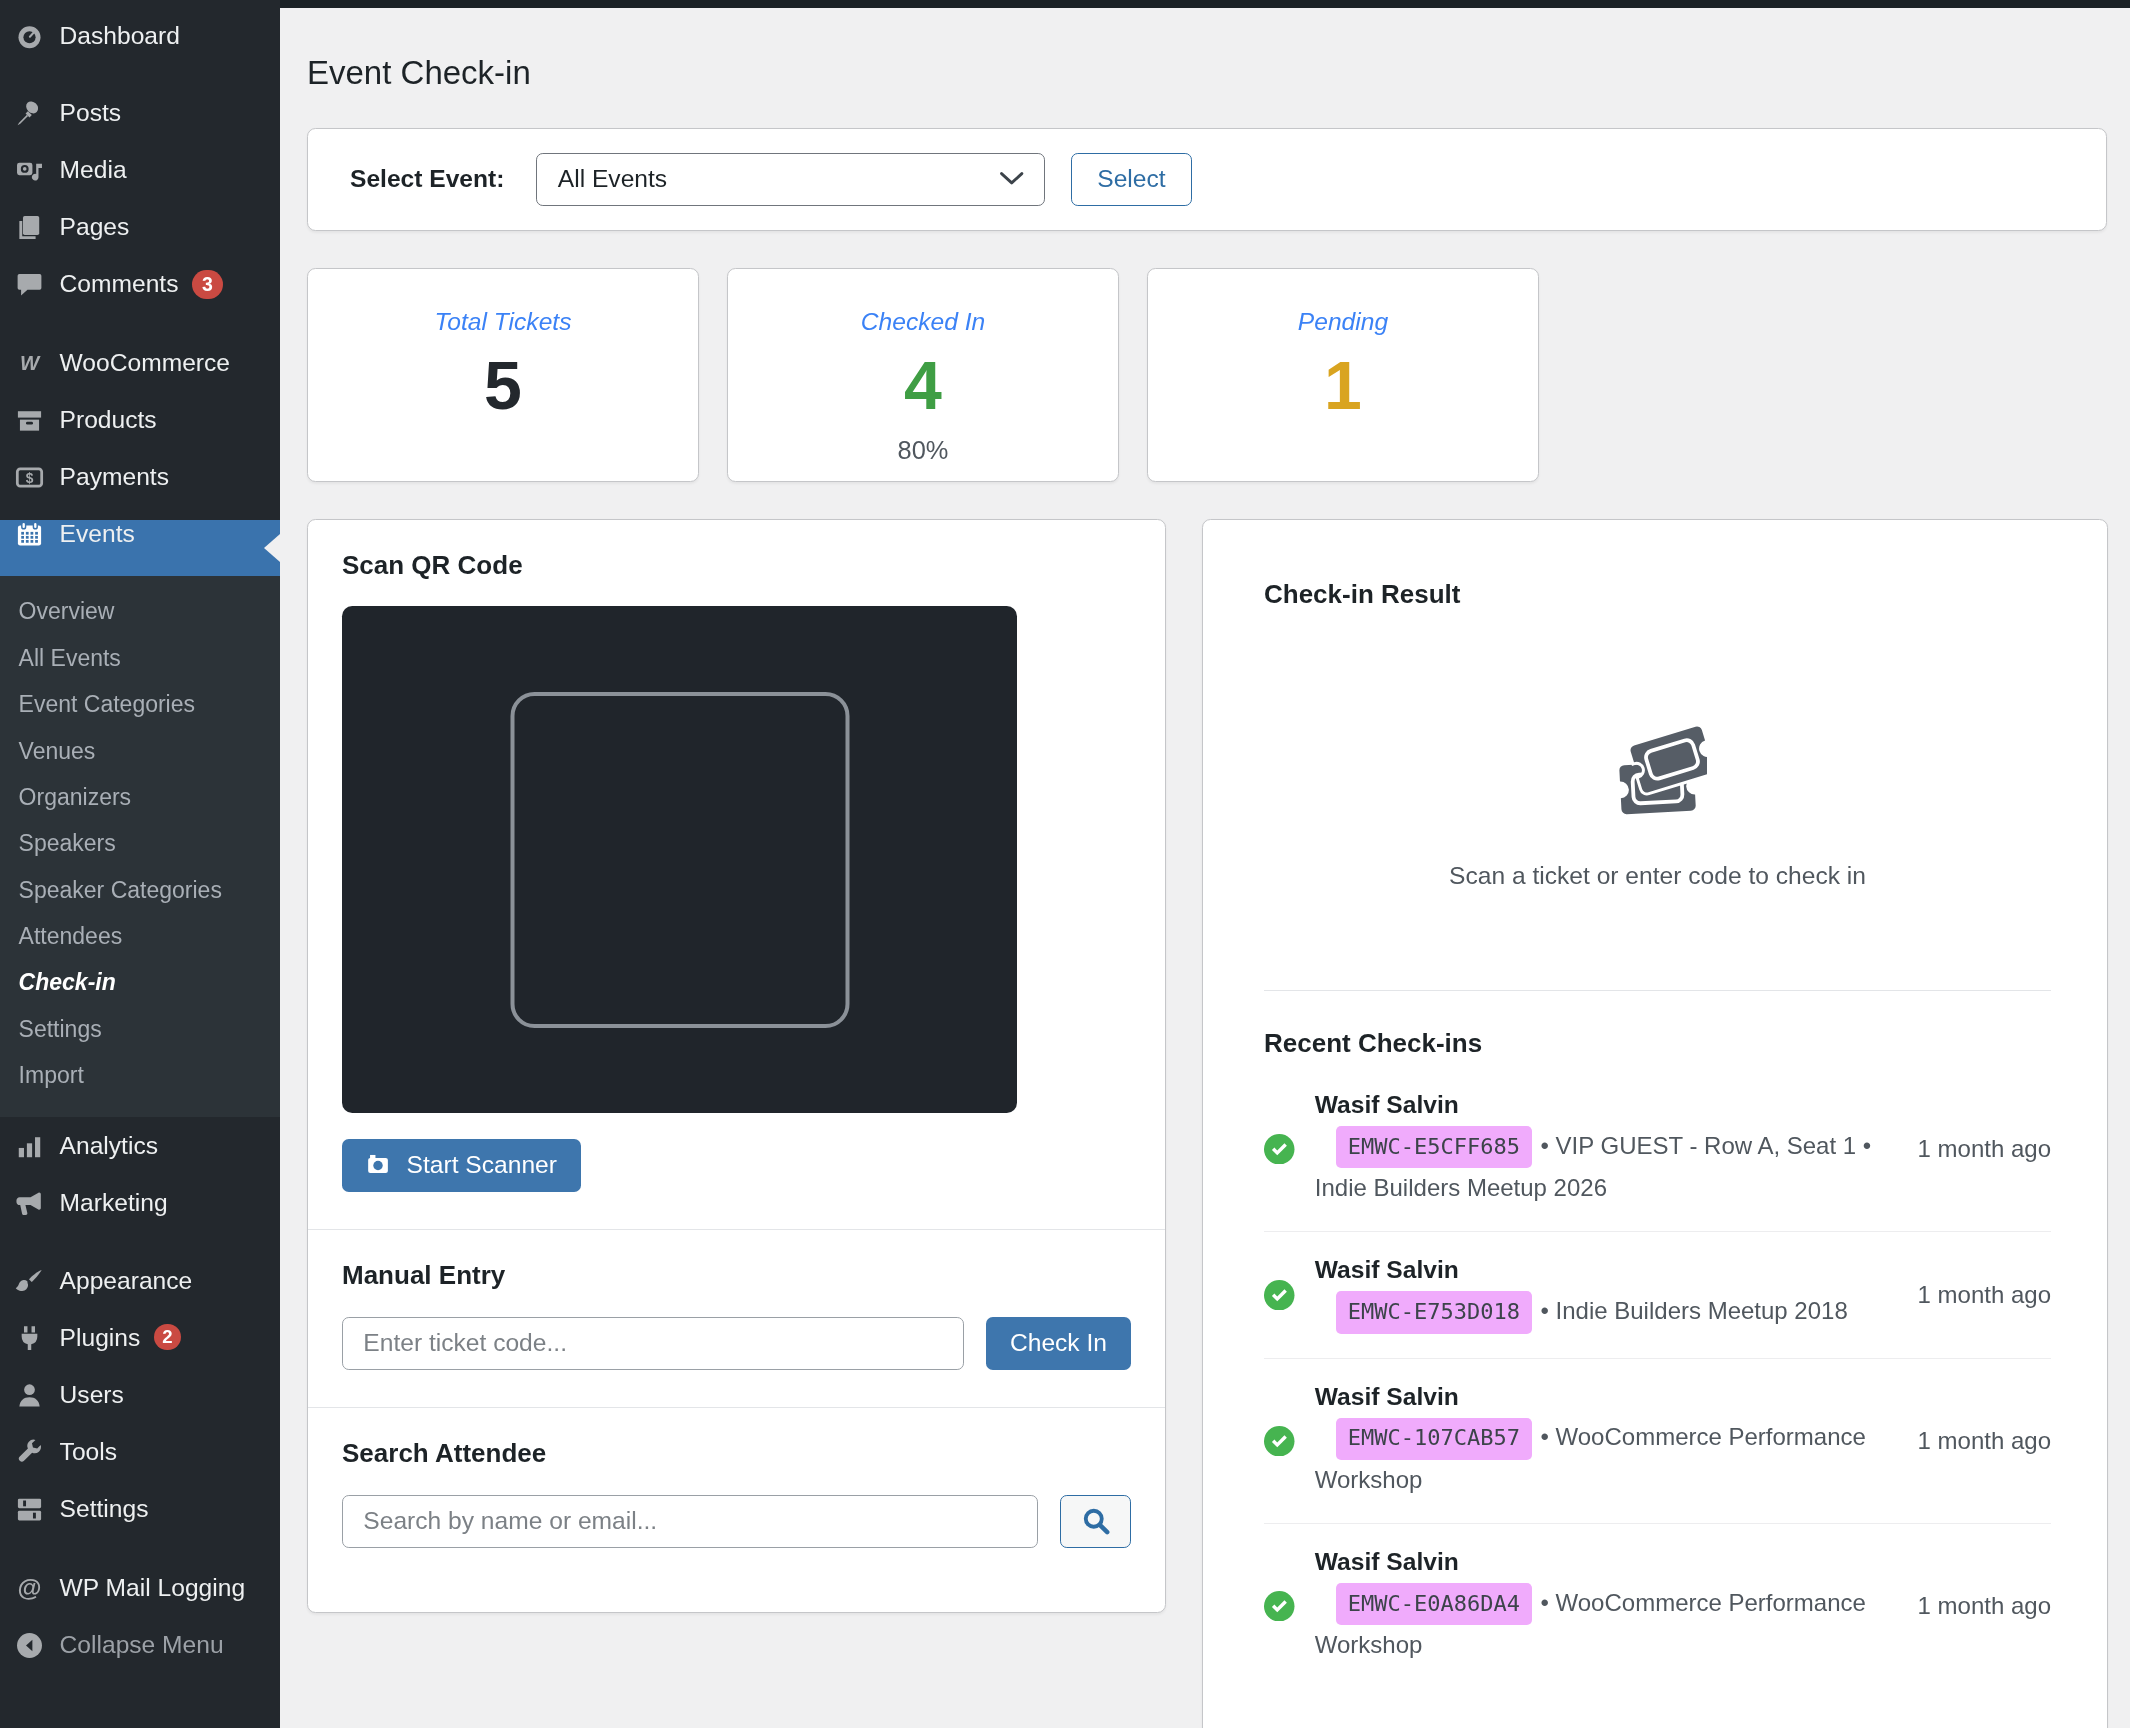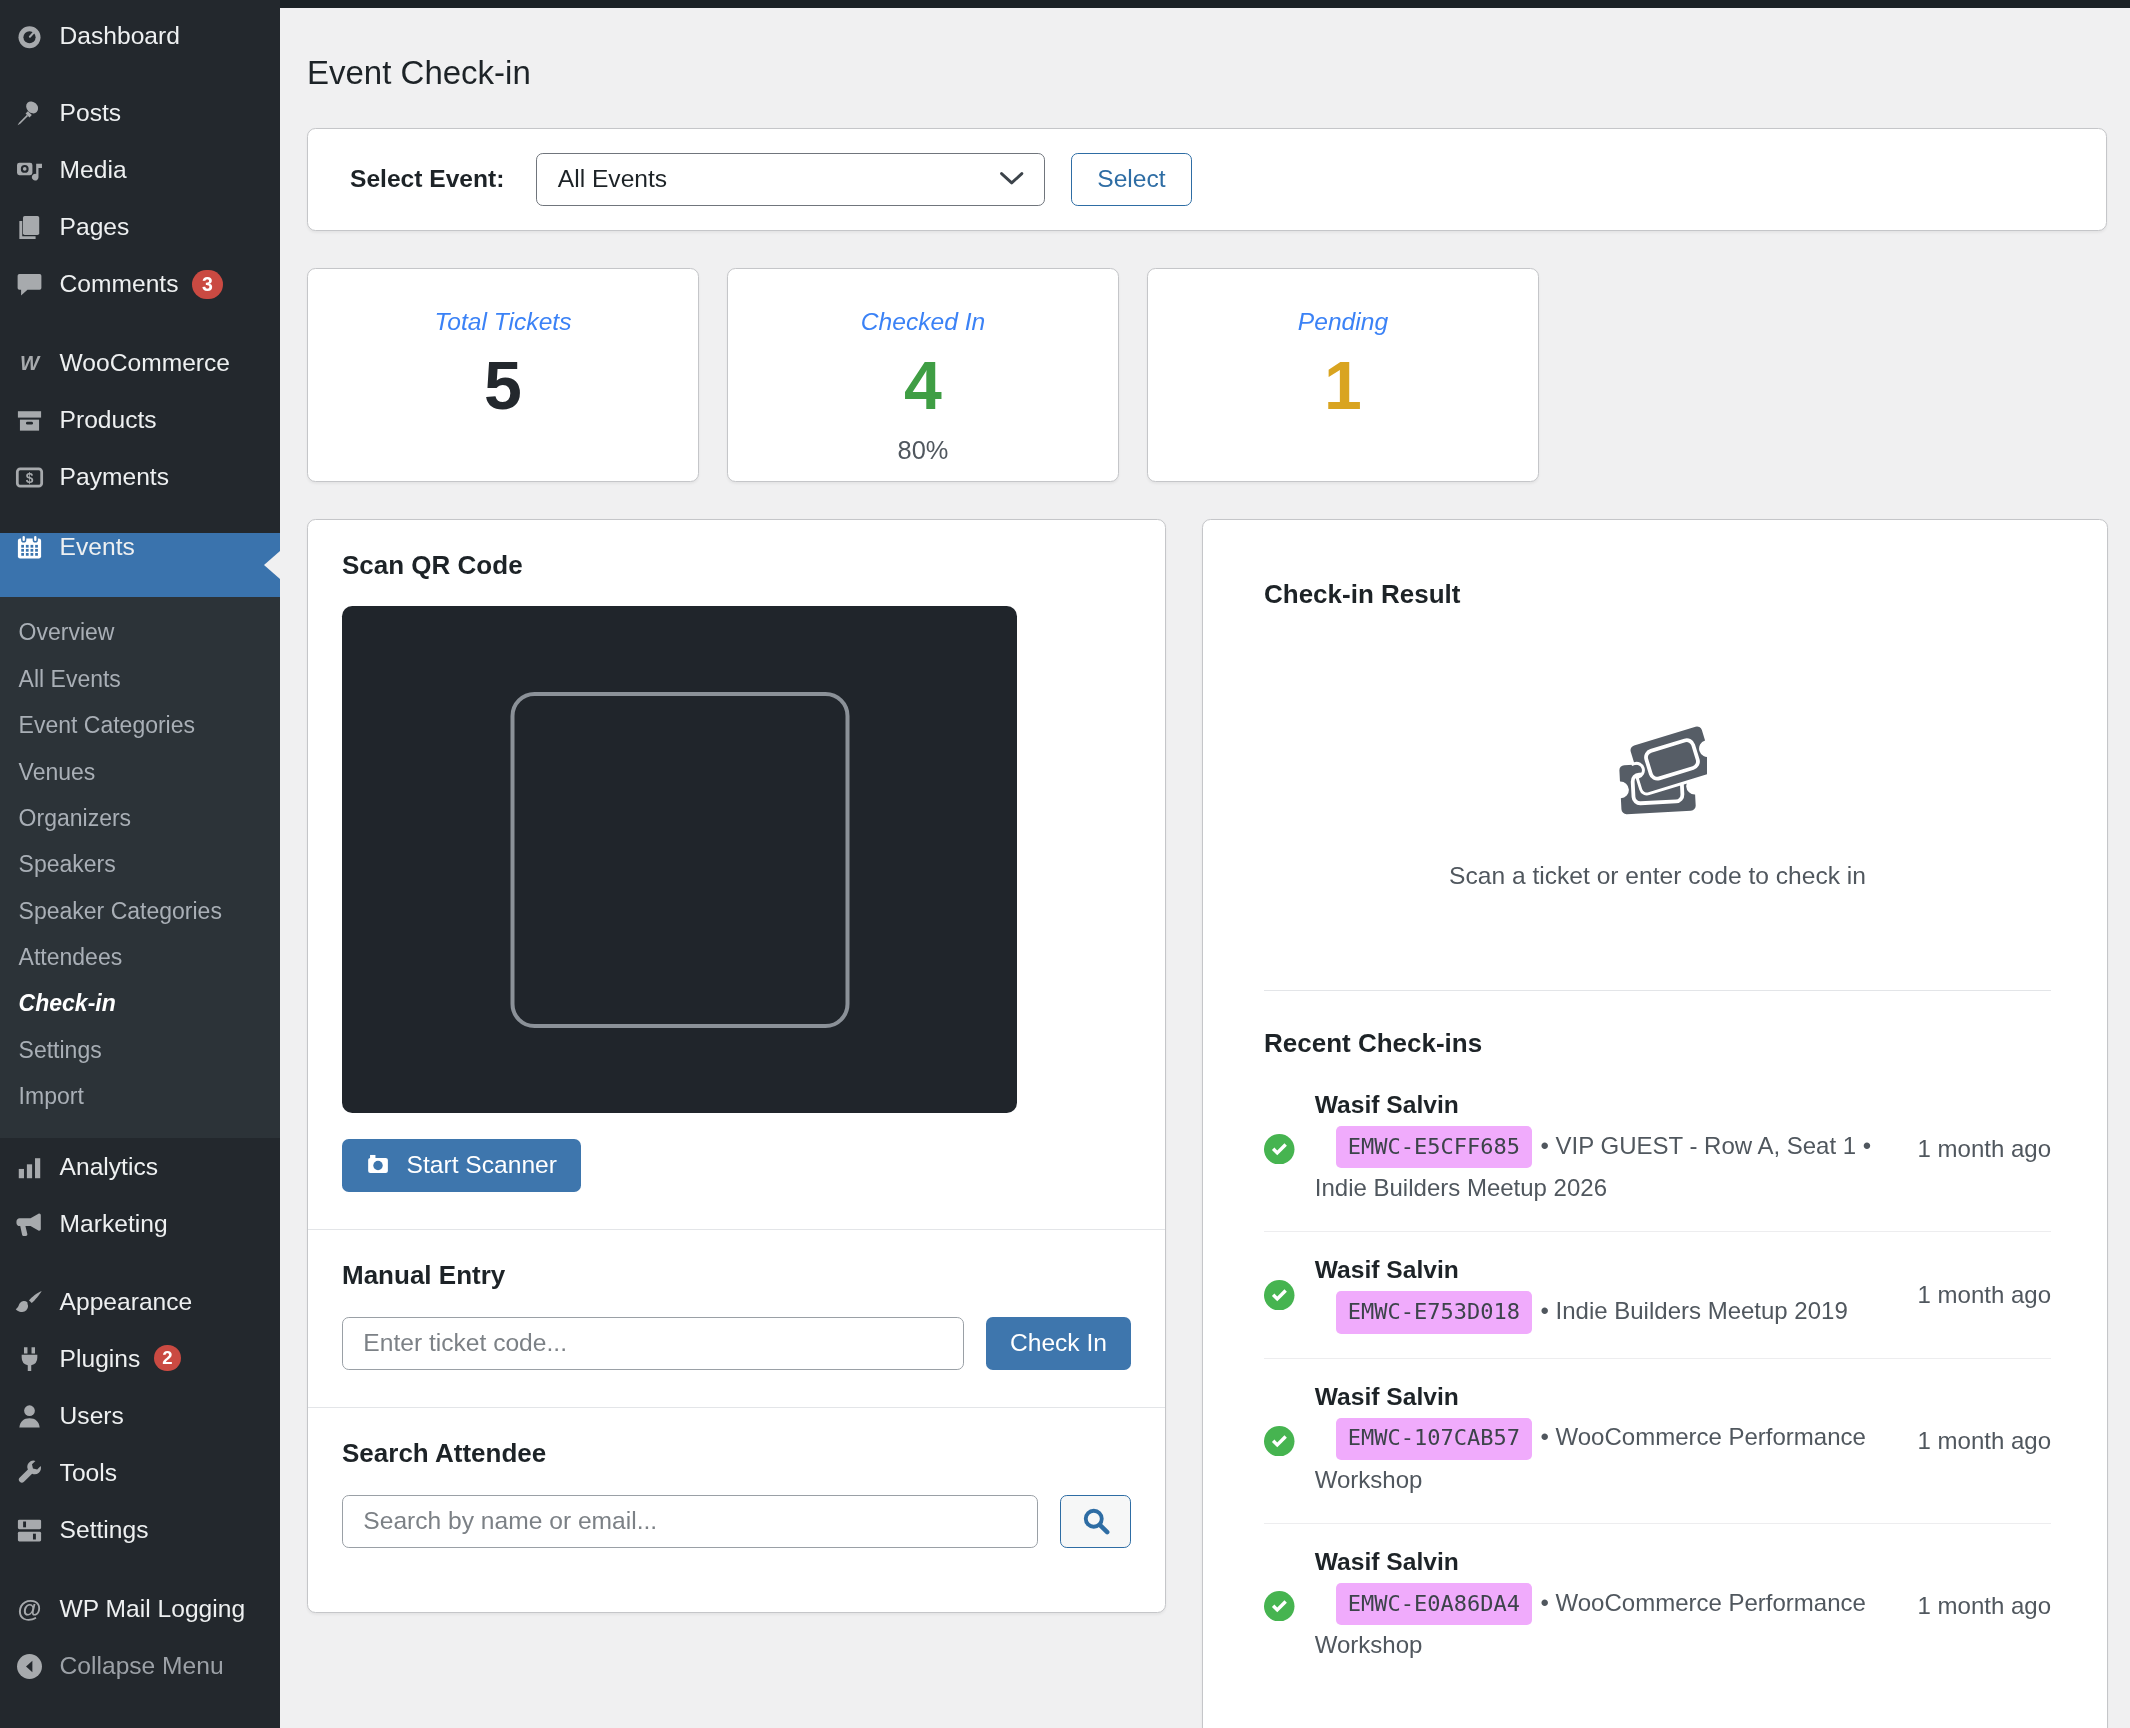--- a/index.html
+++ b/index.html
@@ -12,21 +12,21 @@
   
   .topbar { position:absolute; top:0; left:0; width:2131px; height:7.6px; background:#1b2126; z-index:7; }
 
   
   .sidebar { position:absolute; left:0; top:0; width:280px; height:1729px; background:#23282d; z-index:8; }
   .menu { padding-top:22px; }
   .mi { position:relative; display:flex; align-items:flex-start; height:57px; padding:0 12px 0 15.3px;
         color:#eef0f1; font-size:24.6px; cursor:pointer; }
   .mi .ic { width:29px; height:29px; margin-right:15.3px; flex:none; display:flex; align-items:center; justify-content:center; }
   .ic svg { width:29px; height:29px; color:#a7aaad; display:block; }
-  .mi.active { background:#3a73ad; height:64px;margin-top:13px; }
+  .mi.active { background:#3a73ad; height:56px; }
   .mi.active .ic svg { color:#fff; }
   .mi.active::after { content:""; position:absolute; right:0; top:50%; transform:translateY(-50%);
         width:0; height:0; border-top:14.4px solid transparent; border-bottom:14.4px solid transparent;
         border-right:16px solid #f0f0f1; }
   .sep { height:20.3px; }
   .sep2 { height:22px; }
   .badge { display:inline-flex; align-items:center; justify-content:center; min-width:30.5px; height:29px;
         padding:0 5.1px; margin-left:13.6px; border-radius:14.4px; background:#ca4a42; color:#fff;
         font-size:19.5px; font-weight:700; }
   .badge.small { min-width:27px; height:26px; font-size:18.6px; }
@@ -415,21 +415,21 @@
         </div>
         <div class="ci-row">
           <span class="ci-check">
             <svg viewBox="0 0 20 20" width="30.5" height="30.5">
                 <circle cx="10" cy="10" r="10" fill="#46b450"></circle>
                 <path d="M8.7 14 5.2 10.5l1.6-1.6 1.9 1.9 4.7-4.7 1.6 1.6z" fill="#fff"></path>
               </svg>
           </span>
           <span class="ci-body">
             <div class="ci-name">Wasif Salvin</div>
-            <div class="ci-meta"><span class="code-chip">EMWC-E753D018</span><span>• Indie Builders Meetup 2019</span></div>
+            <div class="ci-meta"><span class="code-chip">EMWC-E753D018</span><span>• Indie Builders Meetup 2018</span></div>
           </span>
           <span class="ci-time">1 month ago</span>
         </div>
         <div class="ci-row">
           <span class="ci-check">
             <svg viewBox="0 0 20 20" width="30.5" height="30.5">
                 <circle cx="10" cy="10" r="10" fill="#46b450"></circle>
                 <path d="M8.7 14 5.2 10.5l1.6-1.6 1.9 1.9 4.7-4.7 1.6 1.6z" fill="#fff"></path>
               </svg>
           </span>

